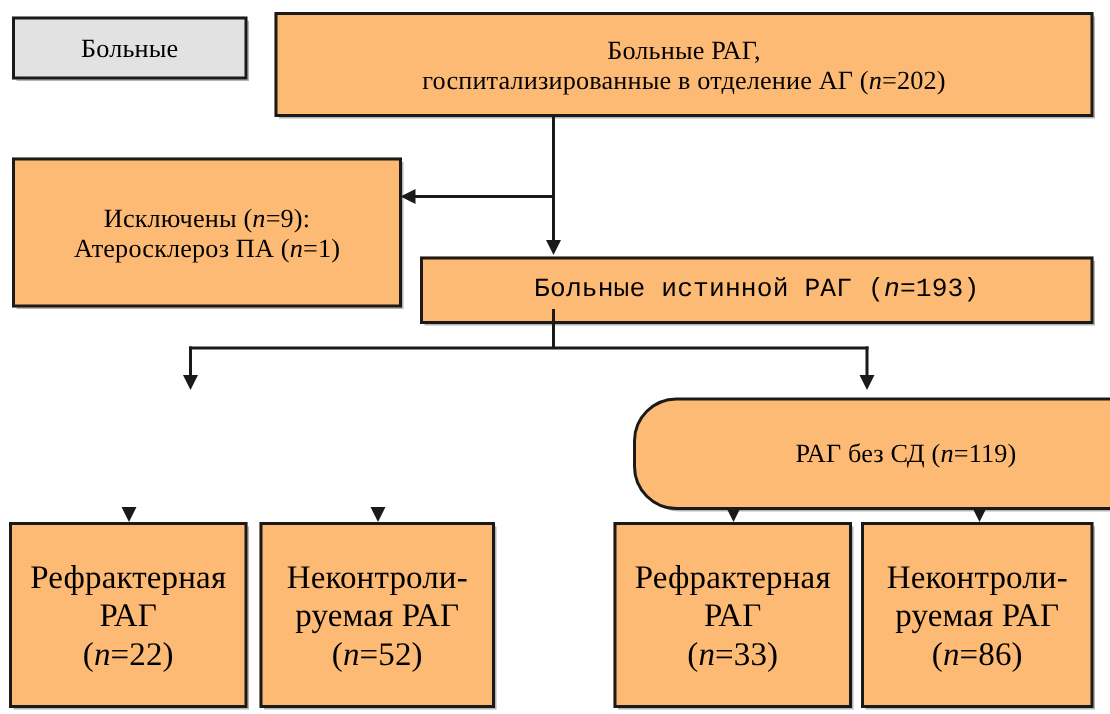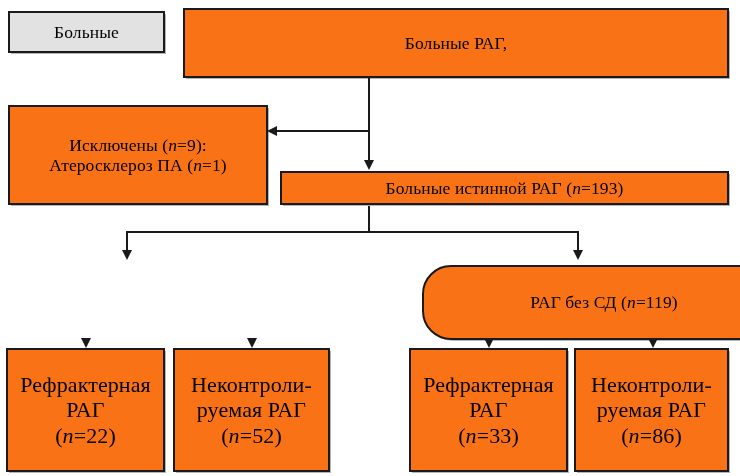--- a/index.html
+++ b/index.html
@@ -14,21 +14,21 @@
     width:740px;
     height:476px;
     background:#ffffff;
     overflow:hidden;
   }
   
   .box{
     position:absolute;
     box-sizing:border-box;
     border:2px solid #1a1a1a;
-    background:#f97316;
+    background:#fdba74;
     display:flex;
     flex-direction:column;
     align-items:center;
     justify-content:center;
     text-align:center;
     line-height:1.16;
     font-size:17.5px;
     letter-spacing:0.1px;
     
     box-shadow:2px 2px 0 -1px rgba(120,120,120,0.55);
@@ -71,28 +71,29 @@
 <body>
 
 <div id="canvas">
 
   <div class="box shaded" style="left:8px;top:11px;width:157px;height:42px;">
     <span class="line">Больные</span>
   </div>
 
   <div class="box" style="left:183px;top:8px;width:546px;height:70px;">
     <span class="line">Больные РАГ,</span>
+    <span class="line"><span>госпитализированные в отделение АГ (</span><i class="n">n</i><span>=202)</span></span>
   </div>
 
   <div class="box" style="left:8px;top:105px;width:260px;height:100px;">
     <span class="line"><span>Исключены (</span><i class="n">n</i><span>=9):</span></span>
     <span class="line"><span>Атеросклероз ПА (</span><i class="n">n</i><span>=1)</span></span>
   </div>
 
-  <div class="box" style="left:280px;top:171px;width:449px;height:34px;">
+  <div class="box" style="left:280px;top:171px;width:449px;height:45px;font-family:Liberation Mono, monospace;">
     <span class="line"><span>Больные истинной РАГ (</span><i class="n">n</i><span>=193)</span></span>
   </div>
 
 
   <div class="box" style="left:422px;top:265px;width:364px;height:75px;border-radius:29px;">
     <span class="line"><span>РАГ без СД (</span><i class="n">n</i><span>=119)</span></span>
   </div>
 
   <div class="box small" style="left:6px;top:348px;width:159px;height:124px;">
     <span class="line">Рефрактерная</span>

